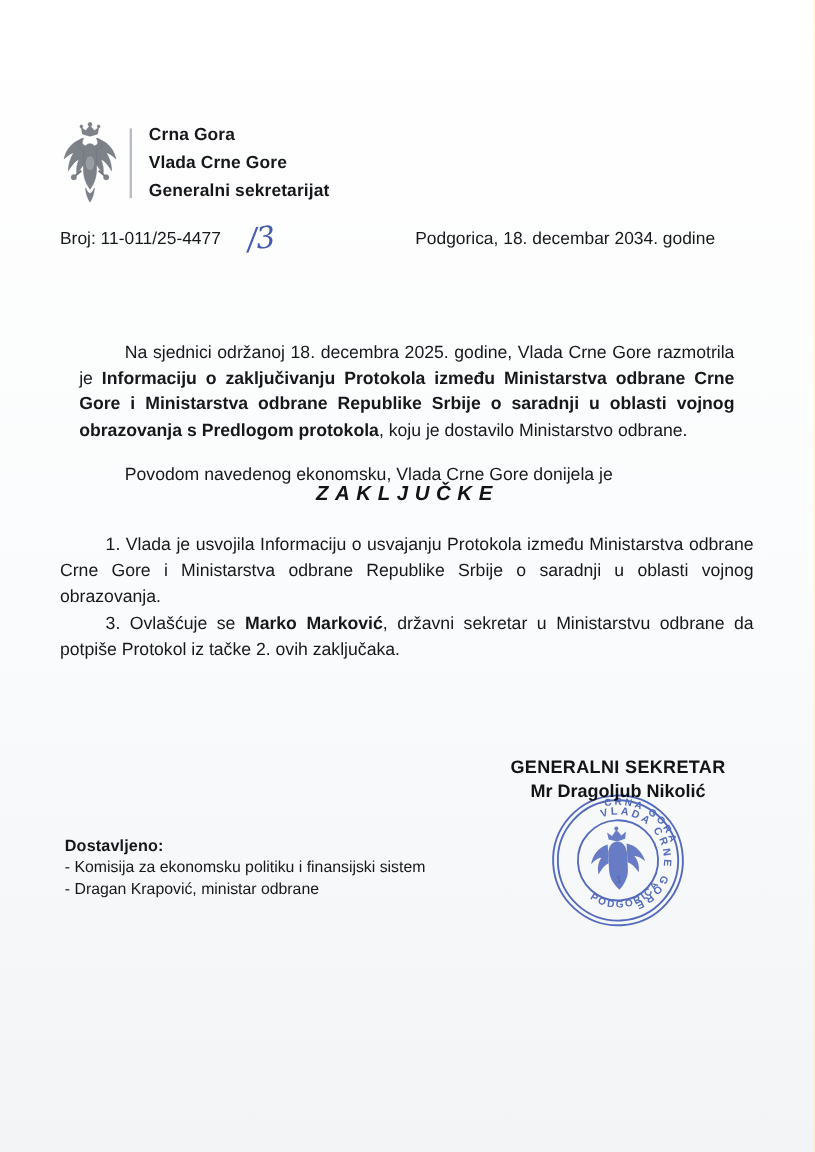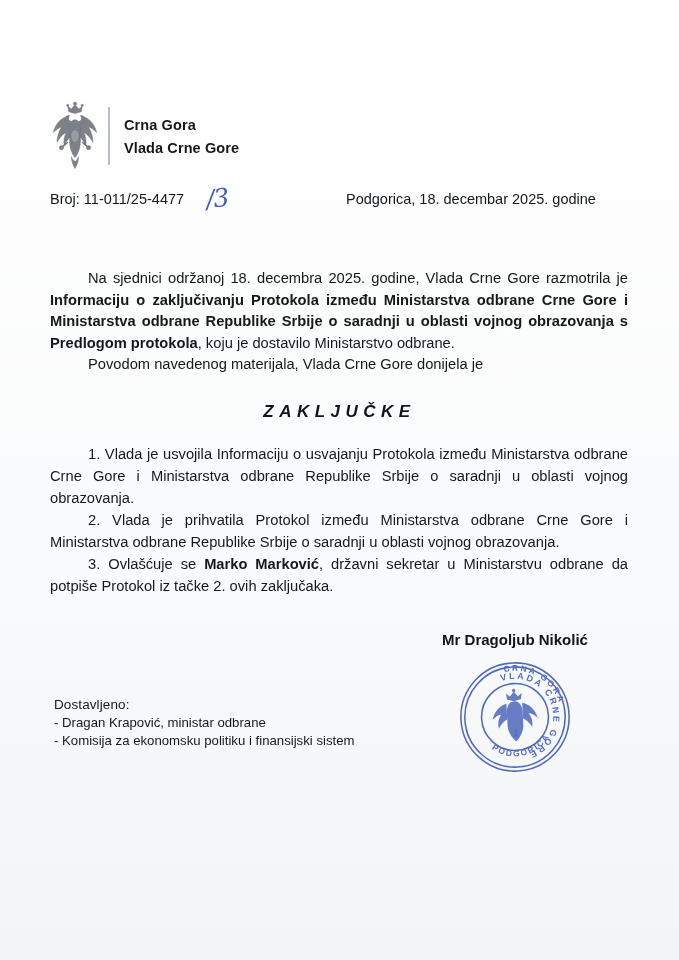--- a/index.html
+++ b/index.html
@@ -115,21 +115,21 @@
     position: absolute;
     left: 50px;
     width: 578px;
     top: 268px;
     font-size: 14.7px;
     line-height: 21.5px;
     text-align: justify;
     text-justify: inter-word;
     color: #16181b;
   }
-  .body-block p { margin: 0; text-indent: 38px; }
+  .body-block p { margin: 16px; text-indent: 38px; }
   .body-block p + p { margin-top: 0; }
   .body-block b { font-weight: 700; }
 
   
   .decision-heading {
     position: absolute;
     left: 0;
     right: 0;
     top: 402px;
     text-align: center;
@@ -193,21 +193,21 @@
 
   
   .distribution {
     position: absolute;
     left: 54px;
     top: 697px;
     color: #16181b;
   }
   .dist-title {
     font-size: 13.5px;
-    font-weight: 400;
+    font-weight: 700;
     margin-bottom: 2px;
     letter-spacing: .1px;
   }
   .dist-item {
     font-size: 13.2px;
     line-height: 17.5px;
     white-space: nowrap;
   }
 </style>
 </head>
@@ -246,43 +246,44 @@
             <path d="M16 52 L22 47 M44 52 L38 47" stroke-width="1.6" fill="none"></path>
             <circle cx="15" cy="53" r="2.4"></circle>
             <circle cx="45" cy="53" r="2.4"></circle>
           </g>
         </svg>
       </div>
       <div class="lh-divider"></div>
       <div class="lh-lines">
         <span>Crna Gora</span>
         <span>Vlada Crne Gore</span>
+        <span>Generalni sekretarijat</span>
       </div>
     </div>
 
     <div class="meta-row">
       <span class="doc-number">Broj: 11-011/25-4477</span>
       <span class="hand-mark">/3</span>
-      <span class="place-date">Podgorica, 18. decembar 2025. godine</span>
+      <span class="place-date">Podgorica, 18. decembar 2034. godine</span>
     </div>
 
     <div class="body-block">
       <p><span>Na sjednici održanoj 18. decembra 2025. godine, Vlada Crne Gore razmotrila je </span><b>Informaciju o zaključivanju Protokola između Ministarstva odbrane Crne Gore i Ministarstva odbrane Republike Srbije o saradnji u oblasti vojnog obrazovanja s Predlogom protokola</b><span>, koju je dostavilo Ministarstvo odbrane.</span></p>
-      <p>Povodom navedenog materijala, Vlada Crne Gore donijela je</p>
+      <p>Povodom navedenog ekonomsku, Vlada Crne Gore donijela je</p>
     </div>
 
     <div class="decision-heading">ZAKLJUČKE</div>
 
     <div class="conclusions">
       <p>1. Vlada je usvojila Informaciju o usvajanju Protokola između Ministarstva odbrane Crne Gore i Ministarstva odbrane Republike Srbije o saradnji u oblasti vojnog obrazovanja.</p>
-      <p>2. Vlada je prihvatila Protokol između Ministarstva odbrane Crne Gore i Ministarstva odbrane Republike Srbije o saradnji u oblasti vojnog obrazovanja.</p>
       <p><span>3. Ovlašćuje se </span><b>Marko Marković</b><span>, državni sekretar u Ministarstvu odbrane da potpiše Protokol iz tačke 2. ovih zaključaka.</span></p>
     </div>
 
     <div class="signature">
+      <div class="sig-title">GENERALNI SEKRETAR</div>
       <div class="sig-name">Mr Dragoljub Nikolić</div>
     </div>
 
     <div class="seal">
       <svg viewBox="0 0 120 120" xmlns="http://www.w3.org/2000/svg" aria-hidden="true">
         <defs>
           <path id="outerArc" d="M 60,60 m -47,0 a 47,47 0 1,1 94,0 a 47,47 0 1,1 -94,0"></path>
           <path id="innerArc" d="M 60,60 m -39,0 a 39,39 0 1,1 78,0 a 39,39 0 1,1 -78,0"></path>
           <path id="bottomArc" d="M 60,60 m -40,0 a 40,40 0 0,0 80,0"></path>
         </defs>
@@ -312,18 +313,18 @@
           <path d="M60 44 C55 44 52 49 52 55 L52 68 C52 75 56 81 60 85
                    C64 81 68 75 68 68 L68 55 C68 49 65 44 60 44 Z"></path>
           <circle cx="60" cy="33" r="1.7"></circle>
         </g>
         <text x="60" y="79" text-anchor="middle" font-size="9" font-weight="700" fill="#2f4bb0" font-family="'Liberation Sans', sans-serif">1</text>
       </svg>
     </div>
 
     <div class="distribution">
       <div class="dist-title">Dostavljeno:</div>
+      <div class="dist-item">- Komisija za ekonomsku politiku i finansijski sistem</div>
       <div class="dist-item">- Dragan Krapović, ministar odbrane</div>
-      <div class="dist-item">- Komisija za ekonomsku politiku i finansijski sistem</div>
     </div>
 
   </div>
 </div>
 
 </body></html>

